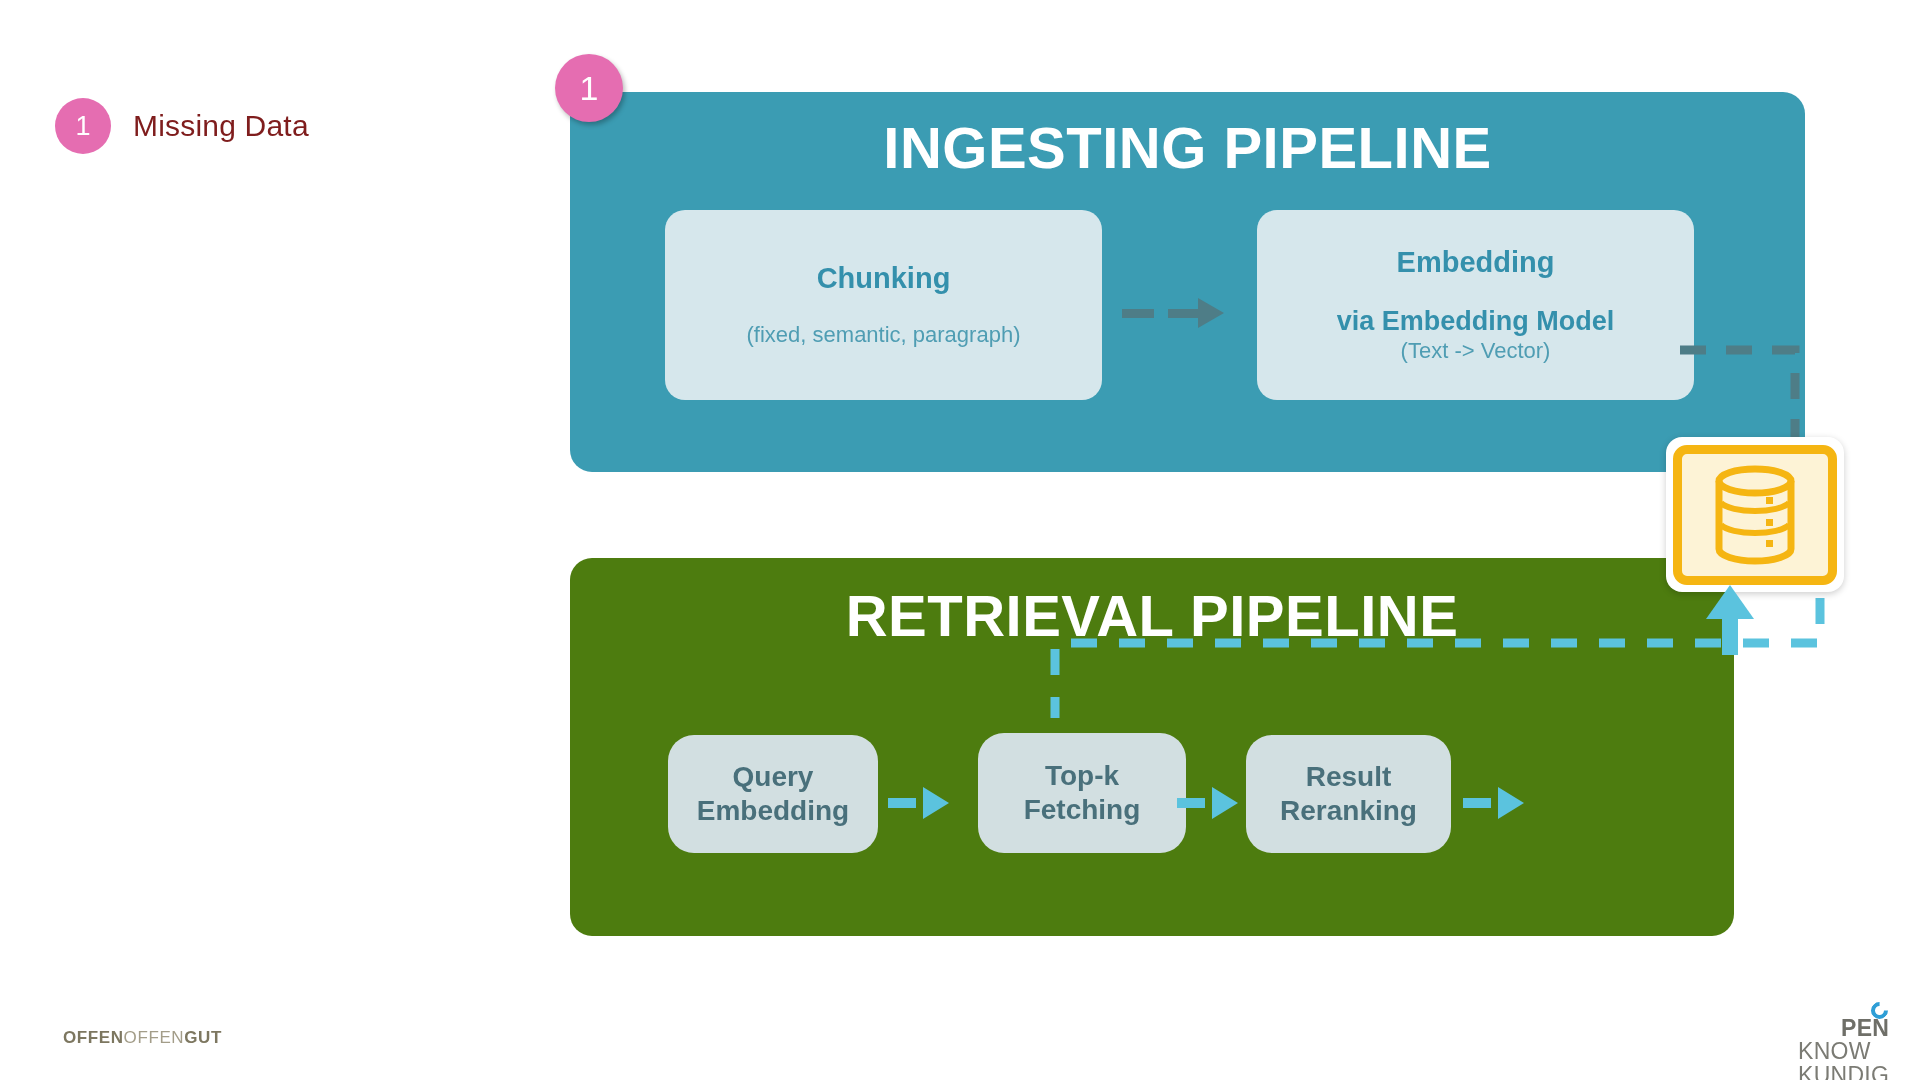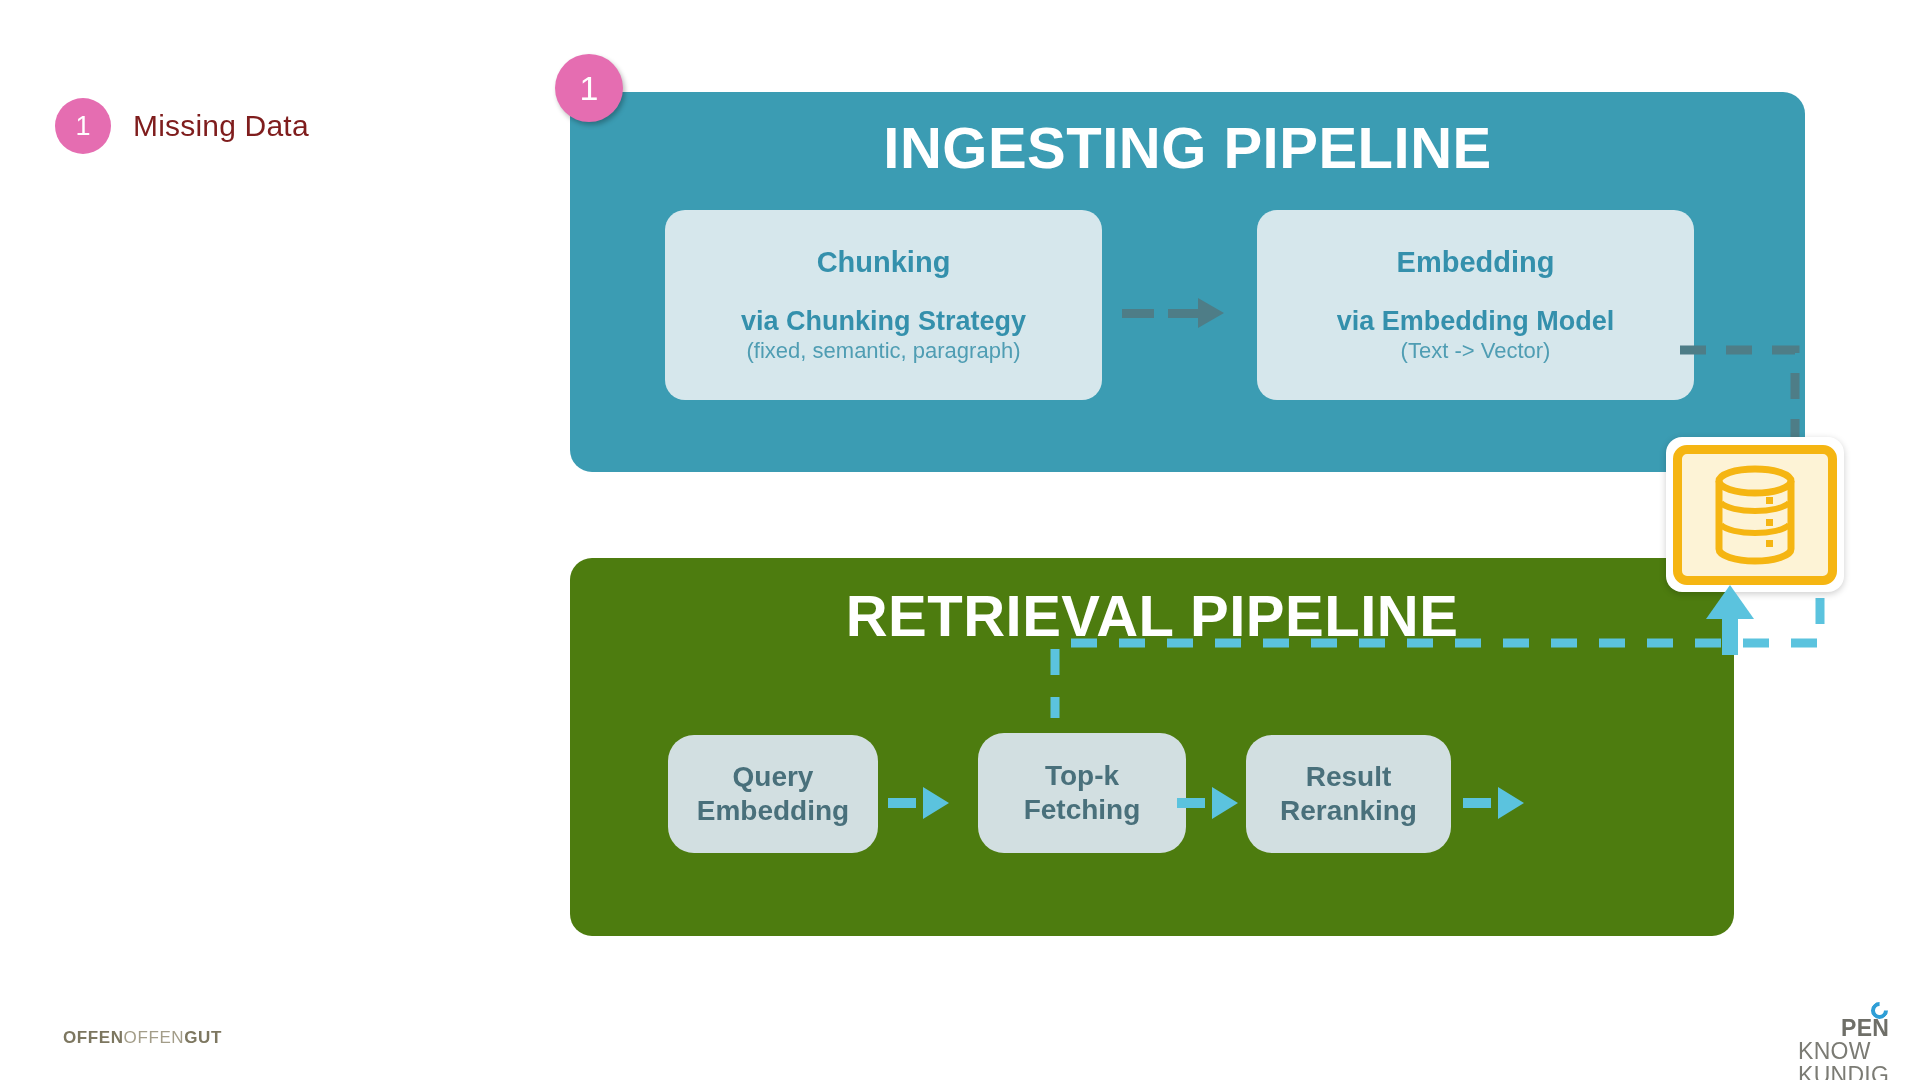--- a/index.html
+++ b/index.html
@@ -156,21 +156,20 @@
   <div class="callout">
     <div class="callout-badge">1</div>
     <div class="callout-label">Missing Data</div>
   </div>
 
   <div class="panel" id="ingest-panel">
     <div class="panel-title">INGESTING PIPELINE</div>
 
     <div class="stage-box" id="box-chunking" style="left:95px; top:118px;">
       <div class="stage-title">Chunking</div>
-      <div class="stage-sub-bold">via Chunking Strategy</div>
       <div class="stage-sub-light">(fixed, semantic, paragraph)</div>
     </div>
 
     <div class="stage-box" id="box-embedding" style="left:687px; top:118px;">
       <div class="stage-title">Embedding</div>
       <div class="stage-sub-bold">via Embedding Model</div>
       <div class="stage-sub-light">(Text -&gt; Vector)</div>
     </div>
 
     <div class="arrow-h" id="arrow-chunk-embed" style="left:552px; top:206px;">

